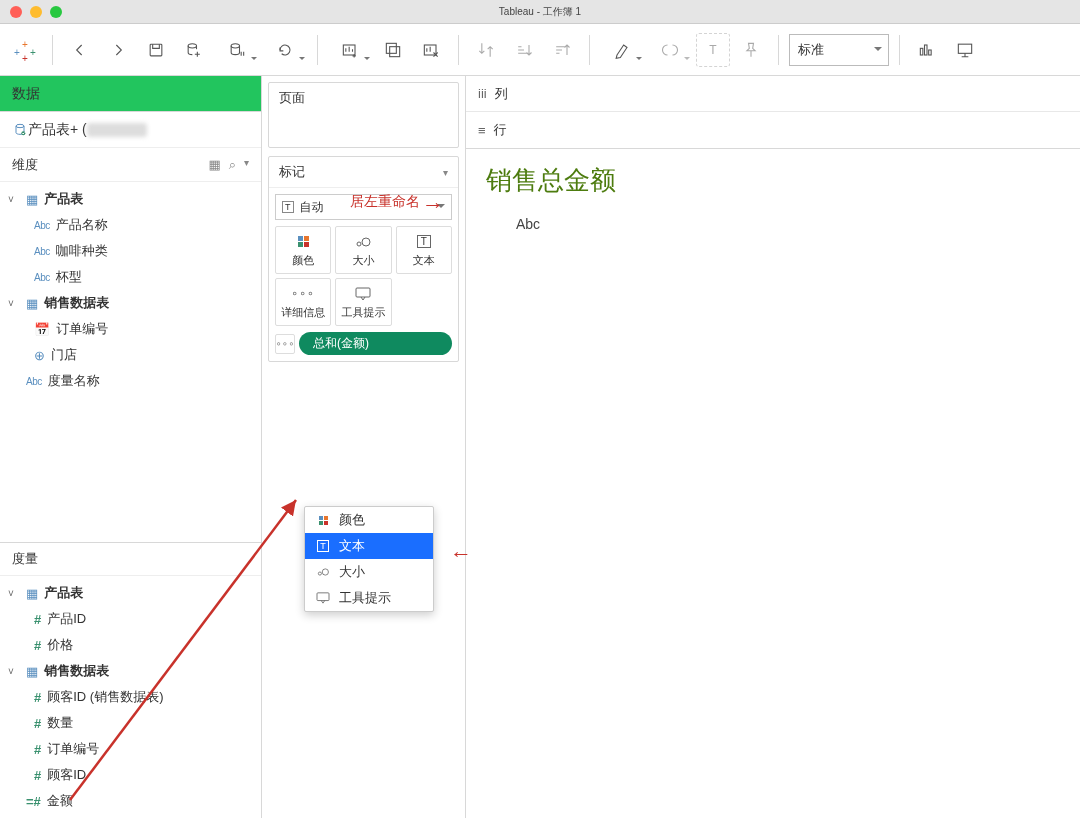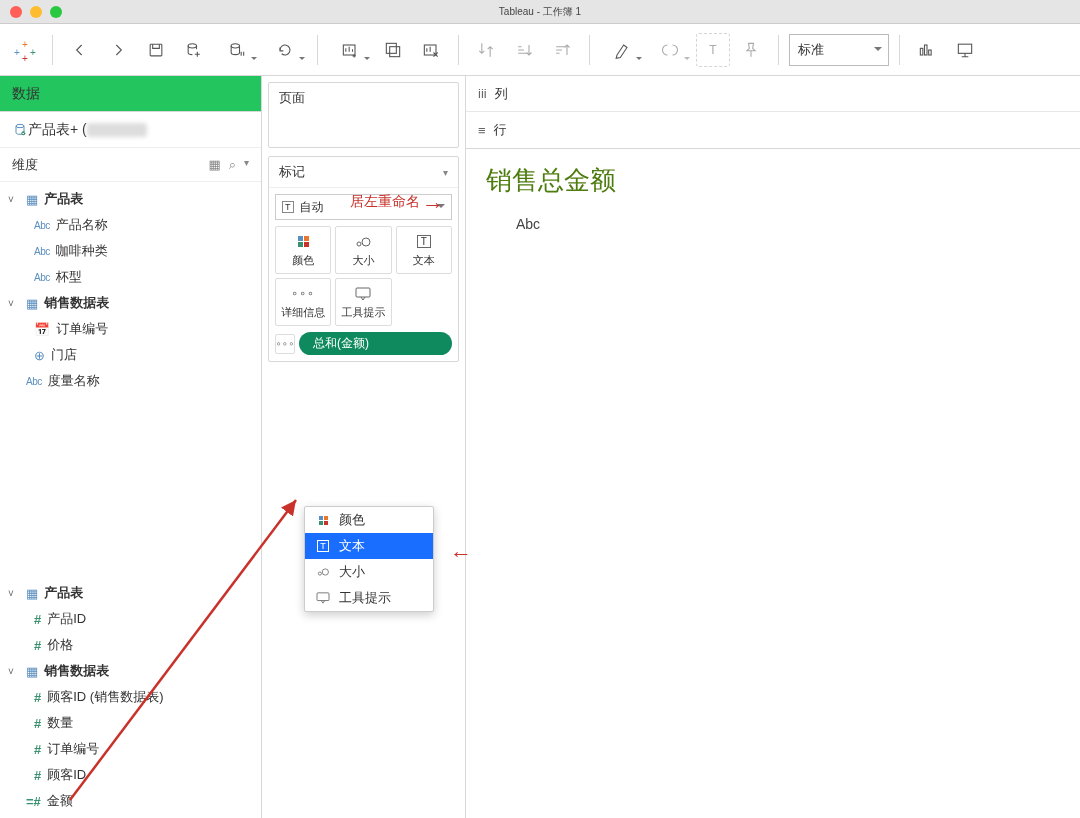--- a/index.html
+++ b/index.html
@@ -281,20 +281,23 @@
           <span class="type-globe">⊕</span>
           <span>门店</span>
         </div>
       <div class="tree-item indent0">
           <span style="width:12px;"></span>
           <span class="type-abc">Abc</span>
           <span class="italic">度量名称</span>
         </div>
     </div>
     <div class="spacer-flex"></div>
+    <div class="section-head measure-head">
+      <span>度量</span>
+    </div>
     <div class="tree">
       <div class="tree-item">
           <span class="toggle">˅</span>
           <span class="table-icon">▦</span>
           <span class="bold">产品表</span>
         </div>
       <div class="tree-item indent1">
           <span class="type-hash">#</span>
           <span>产品ID</span>
         </div>

